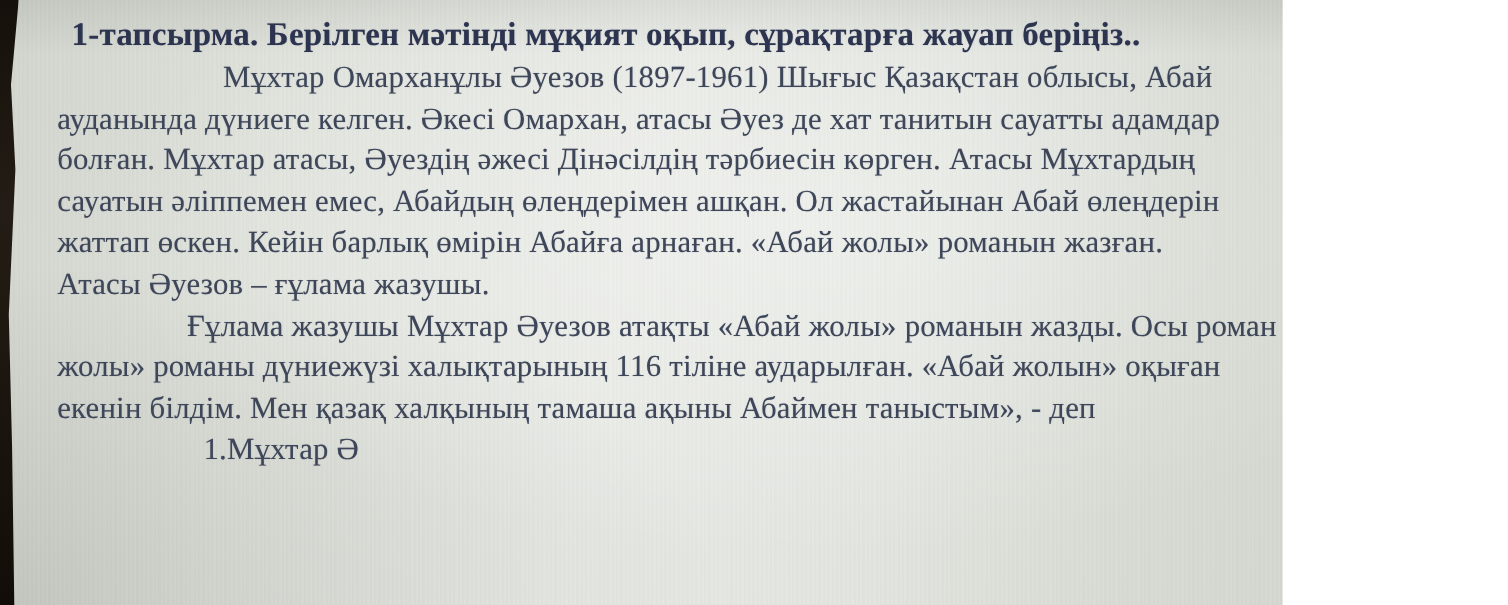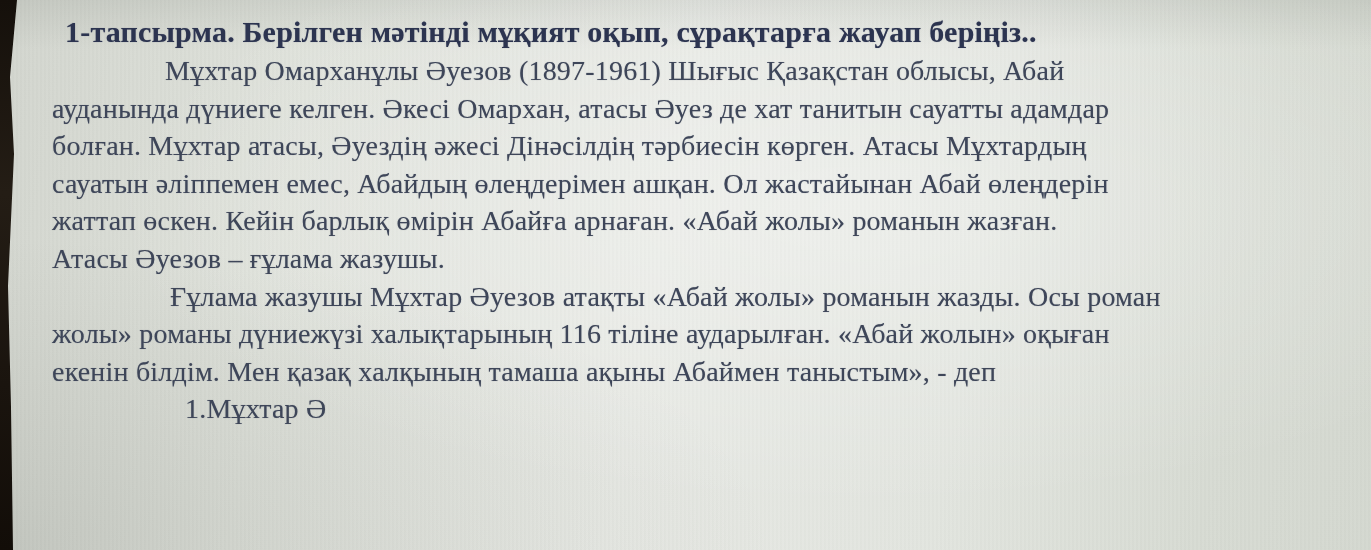--- a/index.html
+++ b/index.html
@@ -1,18 +1,18 @@
 <!DOCTYPE html>
 <html><head>
 <meta charset="utf-8">
 <style>
   html,body{margin:0;padding:0;}
   .photo{
     position:relative;
-    width:1371px;height:550px;
+    width:1166px;height:550px;
     overflow:hidden;
     background:
       radial-gradient(ellipse at 62% 38%, rgba(255,255,255,0.38), rgba(255,255,255,0) 62%),
       linear-gradient(180deg, rgba(120,126,118,0.16) 0%, rgba(120,126,118,0) 9%),
       linear-gradient(100deg, #d2d5ce 0%, #dfe2db 22%, #e7e9e4 48%, #e2e5df 70%, #d7dbd3 88%, #d4d8d0 100%);
     font-family:"Liberation Serif","DejaVu Serif",serif;
   }
   .photo::after{
     content:"";
     position:absolute;inset:0;
@@ -44,21 +44,21 @@
     text-shadow:0 0 1px rgba(44,52,80,0.45);
   }
   .line{
     font-size:28px;
     height:37.6px;
     line-height:37.6px;
     white-space:nowrap;
     letter-spacing:0.2px;
     text-shadow:0 0 1px rgba(62,70,89,0.4);
   }
-  .indent-p1{ padding-left:113px; }
+  .indent-p1{ padding-left:113px;text-align:center; }
   .indent-p2{ padding-left:118px; }
 </style>
 </head>
 <body>
 
 <div class="photo">
   <div class="edge"></div>
 
   <div class="page">
     <div class="title">1-тапсырма. Берілген мәтінді мұқият оқып, сұрақтарға жауап беріңіз..</div>

